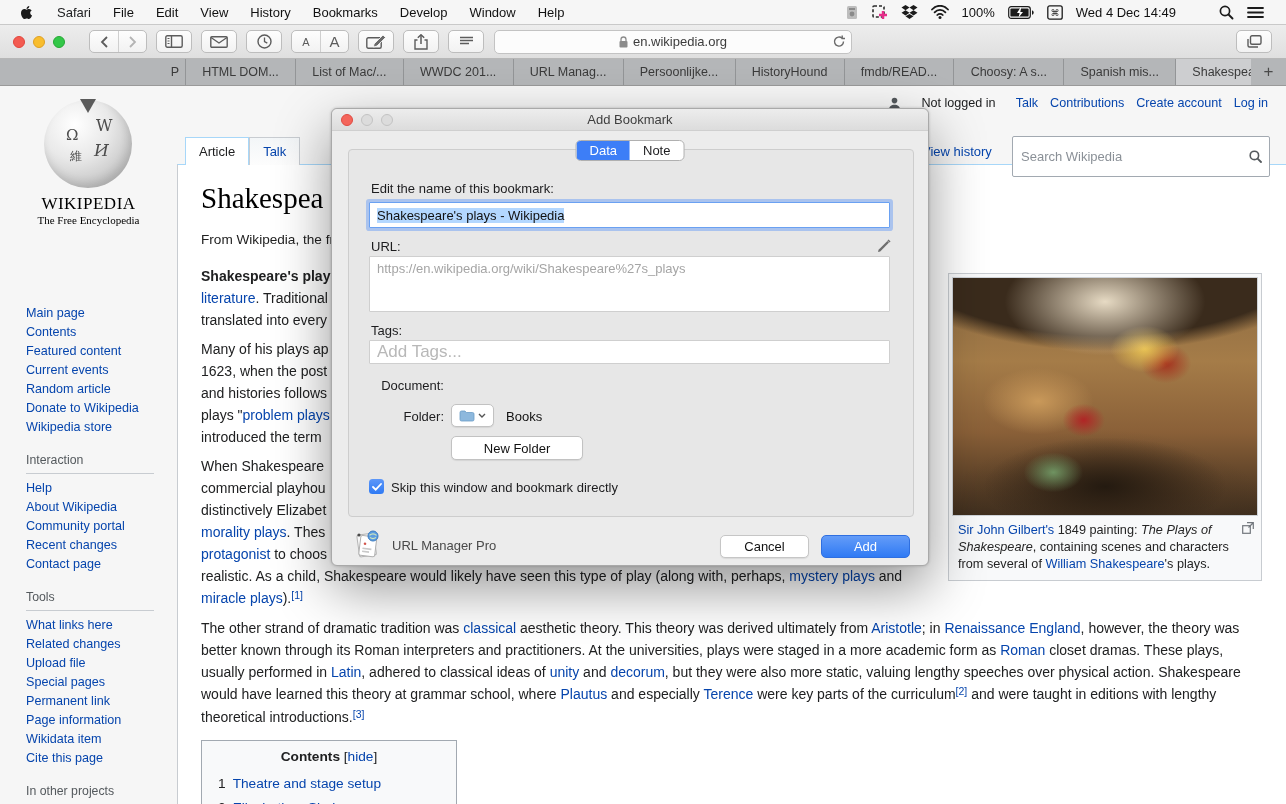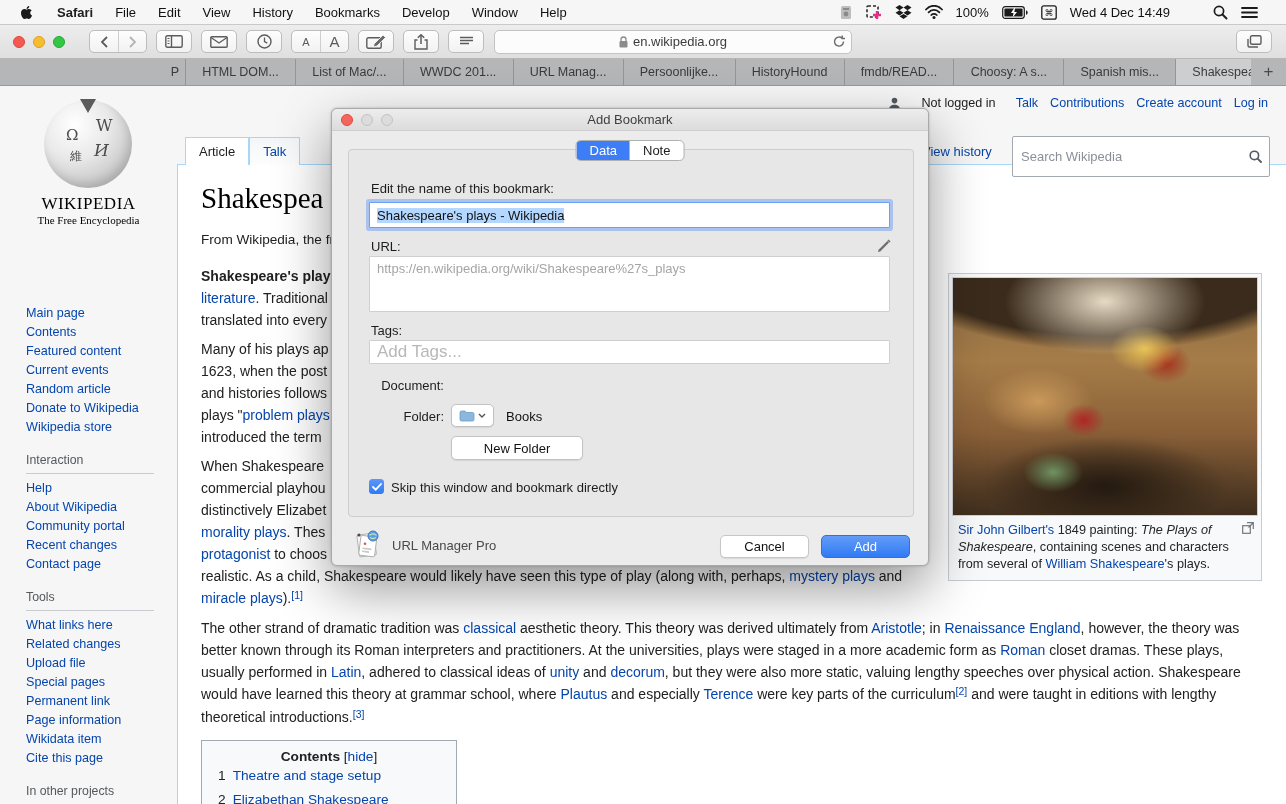--- a/index.html
+++ b/index.html
@@ -4,22 +4,22 @@
 <style>
   * { margin:0; padding:0; box-sizing:border-box; }
   html,body { width:1286px; height:804px; overflow:hidden; font-family:"Liberation Sans", sans-serif; background:#fff; }
   .abs { position:absolute; }
 
   
   #menubar { position:absolute; left:0; top:0; width:1286px; height:25px; background:#f6f6f6; border-bottom:1px solid #c9c9c9; display:flex; align-items:center; font-size:13px; color:#111; z-index:60; }
   #menubar .apple { margin:0 10px 0 20px; display:flex; align-items:center; }
   #menu-items { display:flex; align-items:center; gap:22px; margin-left:14px; }
   #menu-items .menu { white-space:nowrap; }
-  #menu-items .menu.bold { font-weight:bold; }
-  #status-area { margin-left:auto; display:flex; align-items:center; gap:13px; padding-right:28px; }
+  #menu-items .menu.bold { font-weight:normal; }
+  #status-area { margin-left:auto; display:flex; align-items:center; gap:13px; padding-right:22px; }
   #status-area .txt { font-size:13px; color:#111; }
   .sicon { display:inline-flex; align-items:center; justify-content:center; }
 
   
   #toolbar { position:absolute; left:0; top:25px; width:1286px; height:34px; background:linear-gradient(#ededed,#dfdfdf); border-bottom:1px solid #b7b7b7; display:flex; align-items:center; z-index:59; }
   .tl { width:12px; height:12px; border-radius:50%; margin-right:8px; }
   .tl.red { background:#f35b51; border:1px solid #e2453c; margin-left:13px; }
   .tl.yellow { background:#f8bd2e; border:1px solid #dfa023; }
   .tl.green { background:#33c748; border:1px solid #26a835; }
   .tbtn { height:23px; min-width:36px; background:linear-gradient(#fdfdfd,#f2f2f2); border:1px solid #bdbdbd; border-radius:5px; display:flex; align-items:center; justify-content:center; color:#5c5c5c; margin-left:9px; }
@@ -93,21 +93,21 @@
       radial-gradient(ellipse 50% 26% at 50% 88%, #241a10, rgba(0,0,0,0) 80%),
       radial-gradient(ellipse 90% 80% at 50% 120%, #4a3522, rgba(0,0,0,0) 70%),
       radial-gradient(ellipse 140% 90% at 50% -25%, #3a2b1c 55%, rgba(0,0,0,0) 62%),
       linear-gradient(180deg, #8a6a43, #a57c48 35%, #8a6038 65%, #3d2d1d);
   }
   #thumb-caption { position:relative; padding:6px 24px 4px 6px; font-size:12.7px; line-height:17px; color:#252525; }
   #thumb-caption .expand { position:absolute; right:4px; top:6px; color:#72777d; cursor:pointer; }
 
   
   #toc { position:absolute; left:201px; top:654px; width:256px; background:#f8f9fa; border:1px solid #a2a9b1; padding:8px 0 10px 0; font-size:13.7px; }
-  #toc-head { text-align:center; color:#202122; }
+  #toc-head { text-align:center; margin-bottom:8px; color:#202122; }
   .toc-item { padding:2px 0 2px 16px; line-height:20px; }
   .toc-item .num { color:#202122; margin-right:7px; }
   .toc-item .lbl { color:#0645ad; cursor:pointer; }
 
   
   #dialog { position:absolute; left:331px; top:108px; width:598px; height:458px; background:#ececec; border:1px solid #a9a9a9; border-radius:6px; box-shadow:0 22px 55px rgba(0,0,0,.42), 0 0 3px rgba(0,0,0,.2); z-index:100; font-size:13px; color:#1d1d1f; }
   #dlg-titlebar { position:absolute; left:0; top:0; right:0; height:22px; background:linear-gradient(#ededed,#dcdcdc); border-bottom:1px solid #cfcfcf; border-radius:6px 6px 0 0; display:flex; align-items:center; }
   #dlg-titlebar .dtl { width:12px; height:12px; border-radius:50%; margin-left:8px; }
   #dlg-titlebar .dtl.red { background:#f4655b; border:1px solid #df4b42; margin-left:9px; }
   #dlg-titlebar .dtl.dim { background:#dcdcdc; border:1px solid #c3c3c3; }

